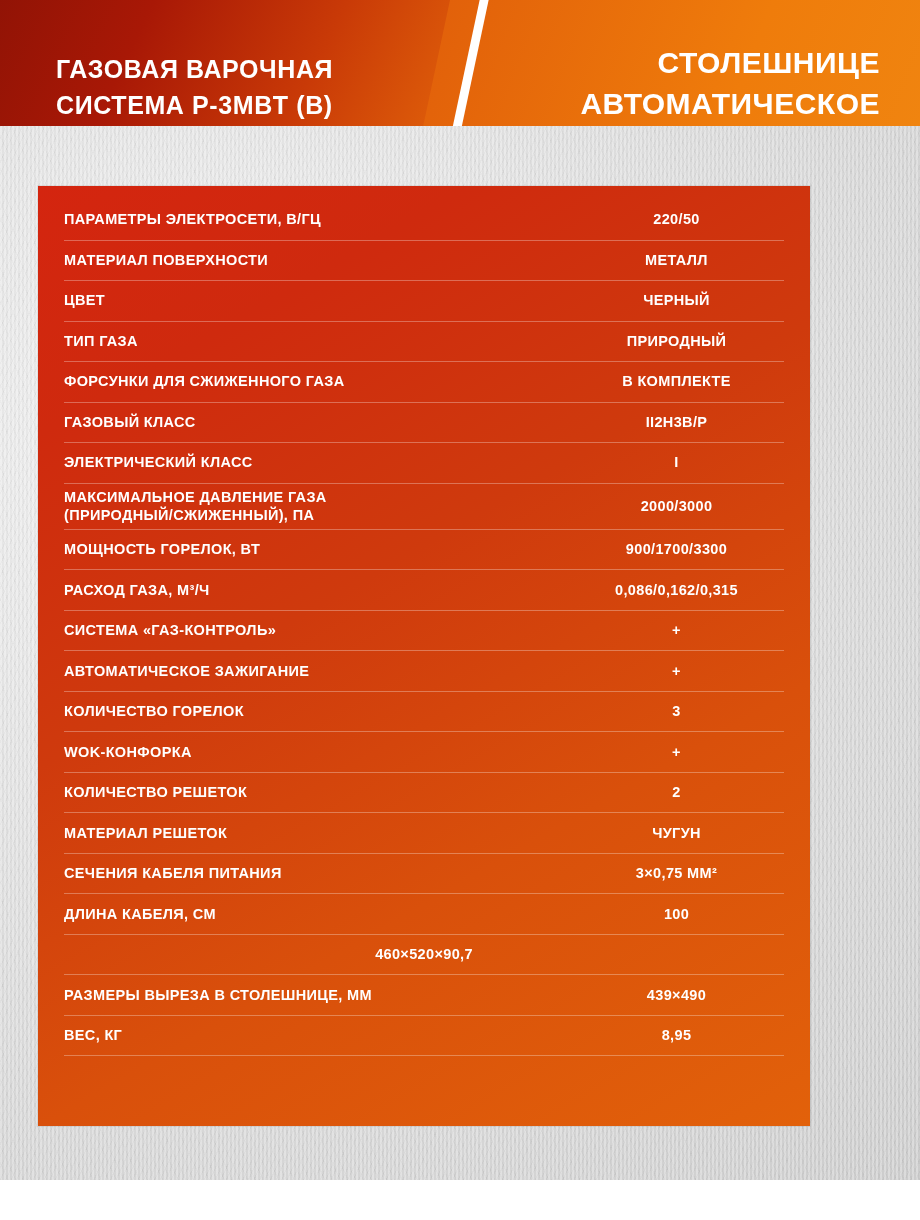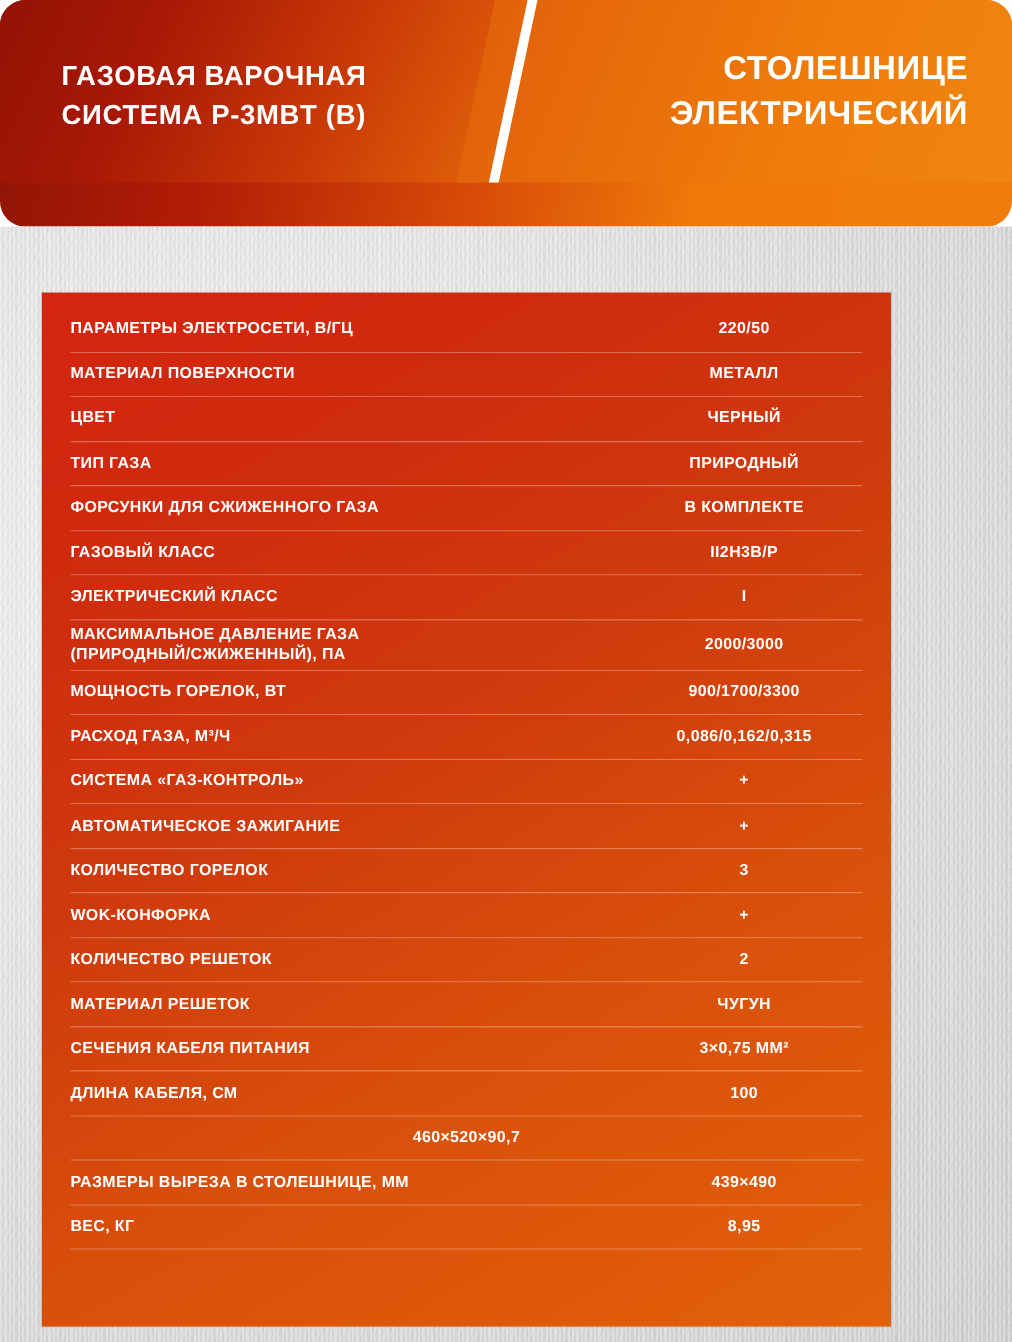--- a/index.html
+++ b/index.html
@@ -18,24 +18,23 @@
     position: relative;
     width: 920px;
     height: 1220px;
     background: #ffffff;
   }
 
   
   .header {
     position: relative;
     width: 920px;
-    height: 206px;
+    height: 126px;
     background: linear-gradient(100deg, #8e1406 0%, #b21c06 22%, #d94f08 50%, #ef7a0a 70%, #f07c0b 100%);
     overflow: hidden;
-    border-radius: 23px;
   }
   .header-left {
     position: absolute;
     left: 0;
     top: 0;
     width: 470px;
     height: 166px;
     background: linear-gradient(105deg, #8c1205 0%, #a81806 35%, #c93a07 70%, #e0600a 100%);
     transform: skewX(-12deg);
     transform-origin: top left;
@@ -180,21 +179,21 @@
     <div class="header-right"></div>
     <div class="header-divider"></div>
 
     <div class="title-left">
       <span class="line">ГАЗОВАЯ ВАРОЧНАЯ</span>
       <span class="line">СИСТЕМА P-3MBT (B)</span>
     </div>
 
     <div class="title-right">
       <span class="line">СТОЛЕШНИЦЕ</span>
-      <span class="line">ЭЛЕКТРИЧЕСКИЙ</span>
+      <span class="line">АВТОМАТИЧЕСКОЕ</span>
     </div>
   </div>
 
   <div class="body-area">
     <div class="spec-card">
       <div class="spec-list">
 
         <div class="spec-row">
           <div class="spec-name"><span>ПАРАМЕТРЫ ЭЛЕКТРОСЕТИ, В/ГЦ</span></div>
           <div class="spec-value">220/50</div>

